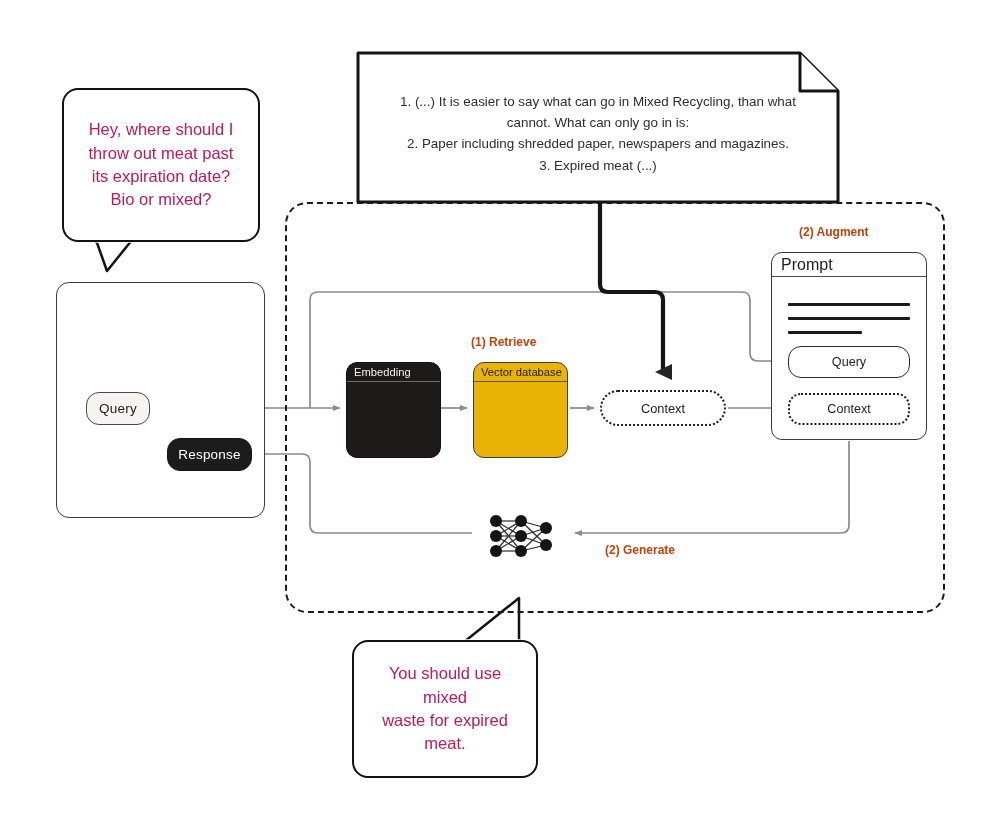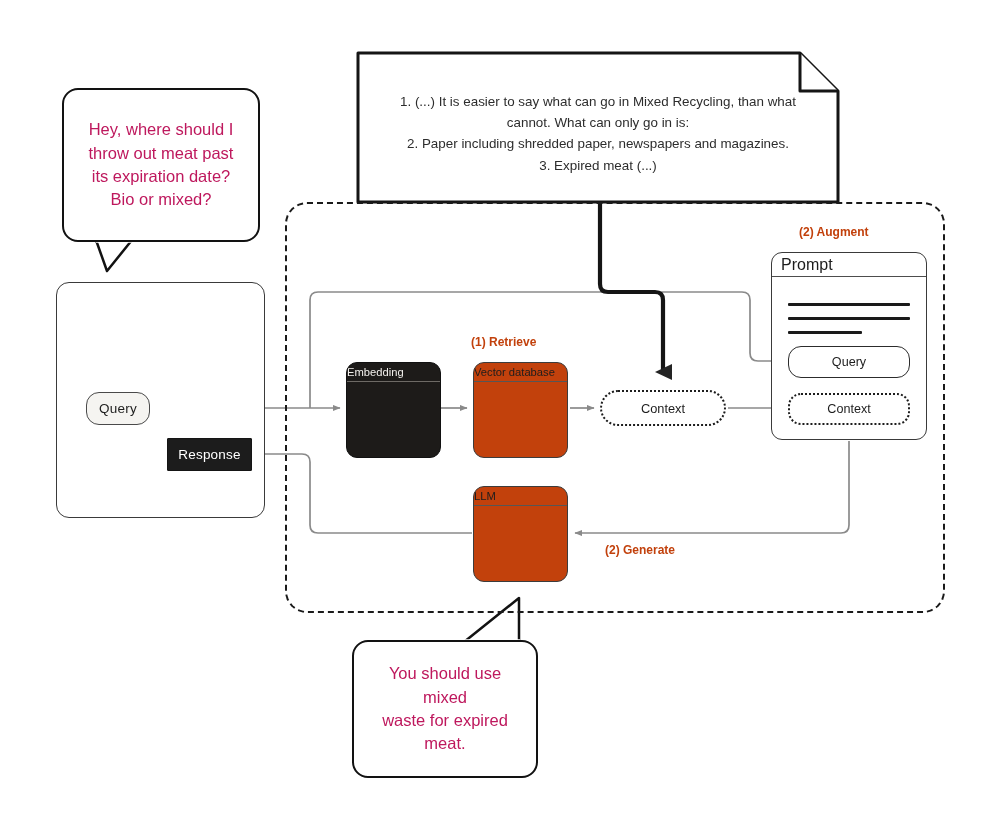--- a/index.html
+++ b/index.html
@@ -88,21 +88,21 @@
     z-index: 7;
   }
   .chat-bubble.light {
     border: 1.6px solid #4a4a4a;
     border-radius: 13px;
     background: #f5f4f1;
     color: #1d1d1d;
   }
   .chat-bubble.dark {
     border: 1.6px solid #151515;
-    border-radius: 1px;
+    border-radius: 13px;
     background: #1c1c1c;
     color: #ffffff;
   }
 
   
   #rag-container {
     position: absolute;
     left: 285px; top: 202px;
     width: 660px; height: 411px;
     box-sizing: border-box;
@@ -130,34 +130,35 @@
     overflow: hidden;
     z-index: 5;
   }
   .node-box .node-title {
     position: absolute;
     left: 0; right: 0; top: 0;
     height: 19px;
     font-size: 11.2px;
     display: flex;
     align-items: center;
+    padding-left: 7px;
     box-sizing: border-box;
     white-space: nowrap;
   }
   .node-box.dark {
     border: 1.6px solid #111111;
     background: #1d1b19;
   }
   .node-box.dark .node-title {
     color: #f2f0ec;
     border-bottom: 1.4px solid #6d6a65;
   }
   .node-box.light {
     border: 1.6px solid #3c3c3c;
-    background: #c2410c;
+    background: #eab308;
   }
   .node-box.light .node-title {
     color: #1d1d1d;
     border-bottom: 1.4px solid #565656;
   }
 
   
   #prompt-card {
     position: absolute;
     left: 771px; top: 252px;
@@ -418,23 +419,20 @@
   <div class="stage-label" style="left:605px; top:543px;">(2) Generate</div>
 
   <div class="node-box dark" style="left:346px; top:362px; width:95px; height:96px;">
     <div class="node-title">Embedding</div>
   </div>
 
   <div class="node-box light" style="left:473px; top:362px; width:95px; height:96px;">
     <div class="node-title">Vector database</div>
   </div>
 
-  <div class="node-box light" style="left:473px; top:486px; width:95px; height:96px;">
-    <div class="node-title">LLM</div>
-  </div>
 
   <div id="context-pill">
     <span>Context</span>
   </div>
 
   <div id="prompt-card">
     <div class="pc-title">Prompt</div>
 
     <div class="pc-line" style="left:16px; top:50px; width:122px;"></div>
     <div class="pc-line" style="left:16px; top:64px; width:122px;"></div>

